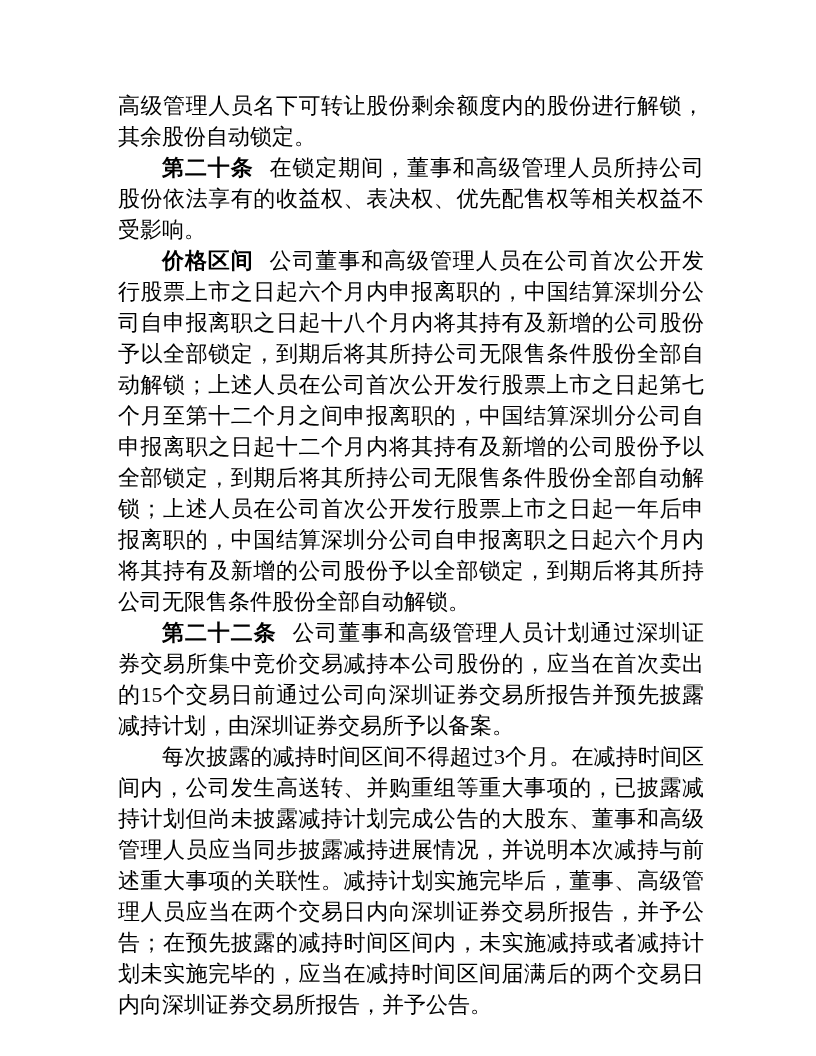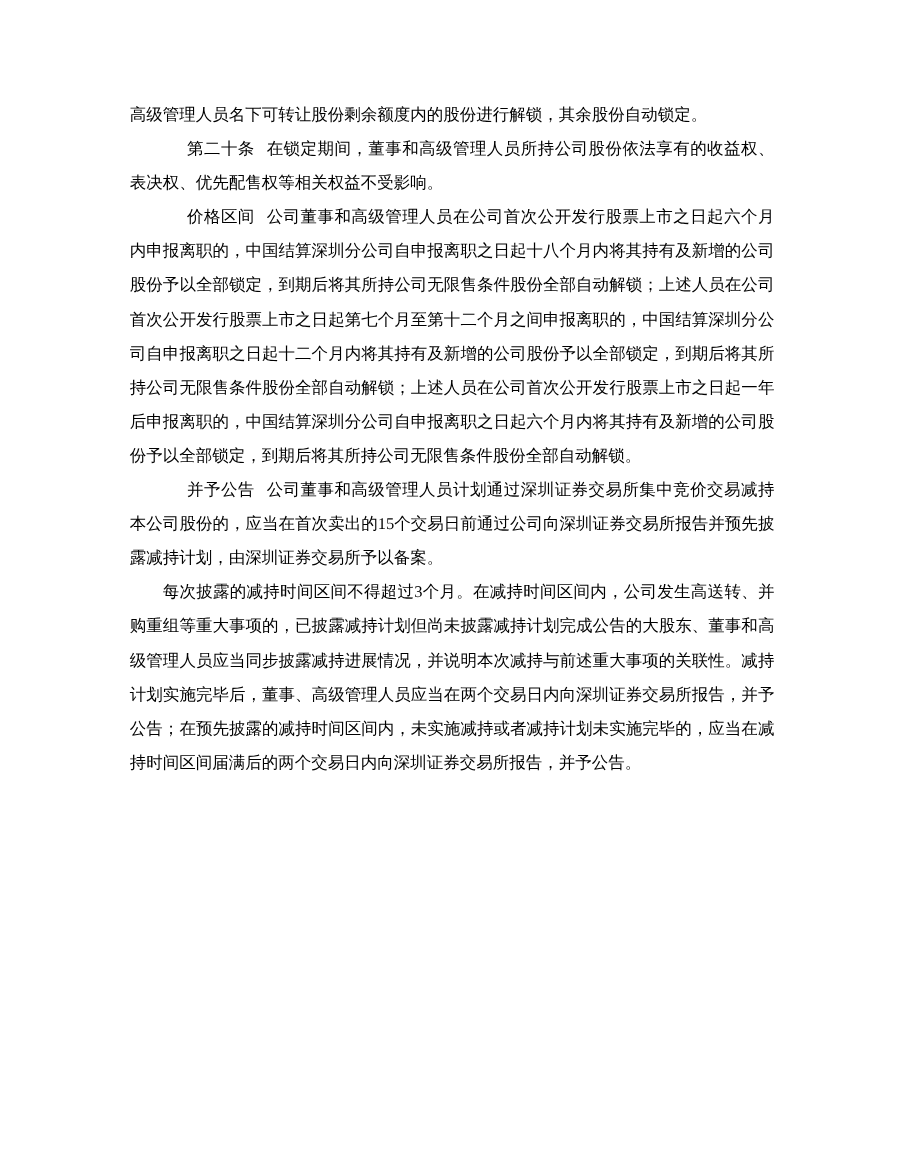--- a/index.html
+++ b/index.html
@@ -14,49 +14,48 @@
     background: #ffffff;
     overflow: hidden;
     font-family: "Liberation Serif", "DejaVu Serif", serif;
   }
   .doc-body {
     position: absolute;
     left: 118px;
     top: 90px;
     width: 586px;
     color: #000000;
-    font-size: 15px;
+    font-size: 22px;
     line-height: 31px;
     text-align: justify;
   }
   .para {
     margin: 0;
     padding: 0;
   }
   .para.indent {
     text-indent: 2em;
   }
   .article-num {
-    font-weight: normal;
+    font-weight: bold;
     margin-right: 0.72em;
-    margin-left: 22px;
   }
 </style>
 </head>
 <body>
 
 <div class="page">
   <div class="doc-body">
 
     <p class="para"><span>高级管理人员名下可转让股份剩余额度内的股份进行解锁，其余股份自动锁定。</span></p>
 
     <p class="para indent"><span class="article-num">第二十条</span><span>在锁定期间，董事和高级管理人员所持公司股份依法享有的收益权、表决权、优先配售权等相关权益不受影响。</span></p>
 
     <p class="para indent"><span class="article-num">价格区间</span><span>公司董事和高级管理人员在公司首次公开发行股票上市之日起六个月内申报离职的，中国结算深圳分公司自申报离职之日起十八个月内将其持有及新增的公司股份予以全部锁定，到期后将其所持公司无限售条件股份全部自动解锁；上述人员在公司首次公开发行股票上市之日起第七个月至第十二个月之间申报离职的，中国结算深圳分公司自申报离职之日起十二个月内将其持有及新增的公司股份予以全部锁定，到期后将其所持公司无限售条件股份全部自动解锁；上述人员在公司首次公开发行股票上市之日起一年后申报离职的，中国结算深圳分公司自申报离职之日起六个月内将其持有及新增的公司股份予以全部锁定，到期后将其所持公司无限售条件股份全部自动解锁。</span></p>
 
-    <p class="para indent"><span class="article-num">并予公告</span><span>公司董事和高级管理人员计划通过深圳证券交易所集中竞价交易减持本公司股份的，应当在首次卖出的15个交易日前通过公司向深圳证券交易所报告并预先披露减持计划，由深圳证券交易所予以备案。</span></p>
+    <p class="para indent"><span class="article-num">第二十二条</span><span>公司董事和高级管理人员计划通过深圳证券交易所集中竞价交易减持本公司股份的，应当在首次卖出的15个交易日前通过公司向深圳证券交易所报告并预先披露减持计划，由深圳证券交易所予以备案。</span></p>
 
 
     <p class="para indent"><span>每次披露的减持时间区间不得超过3个月。在减持时间区间内，公司发生高送转、并购重组等重大事项的，已披露减持计划但尚未披露减持计划完成公告的大股东、董事和高级管理人员应当同步披露减持进展情况，并说明本次减持与前述重大事项的关联性。减持计划实施完毕后，董事、高级管理人员应当在两个交易日内向深圳证券交易所报告，并予公告；在预先披露的减持时间区间内，未实施减持或者减持计划未实施完毕的，应当在减持时间区间届满后的两个交易日内向深圳证券交易所报告，并予公告。</span></p>
 
 
   </div>
 </div>
 
 </body></html>

